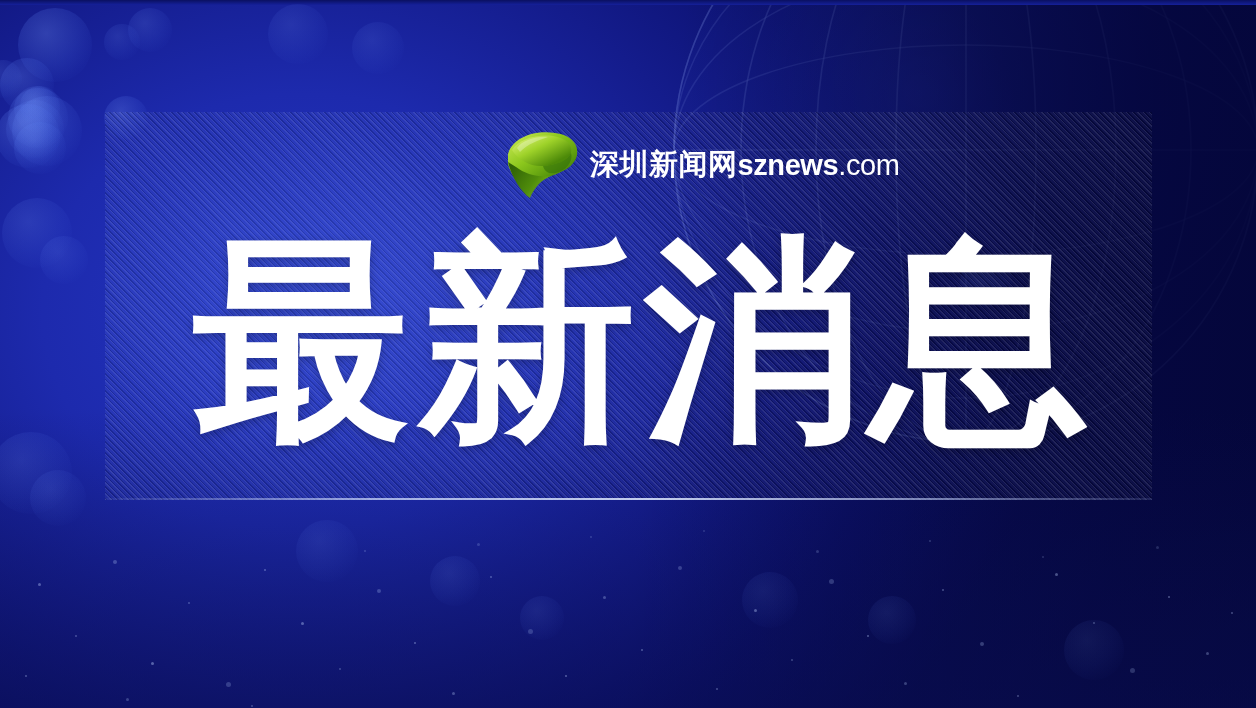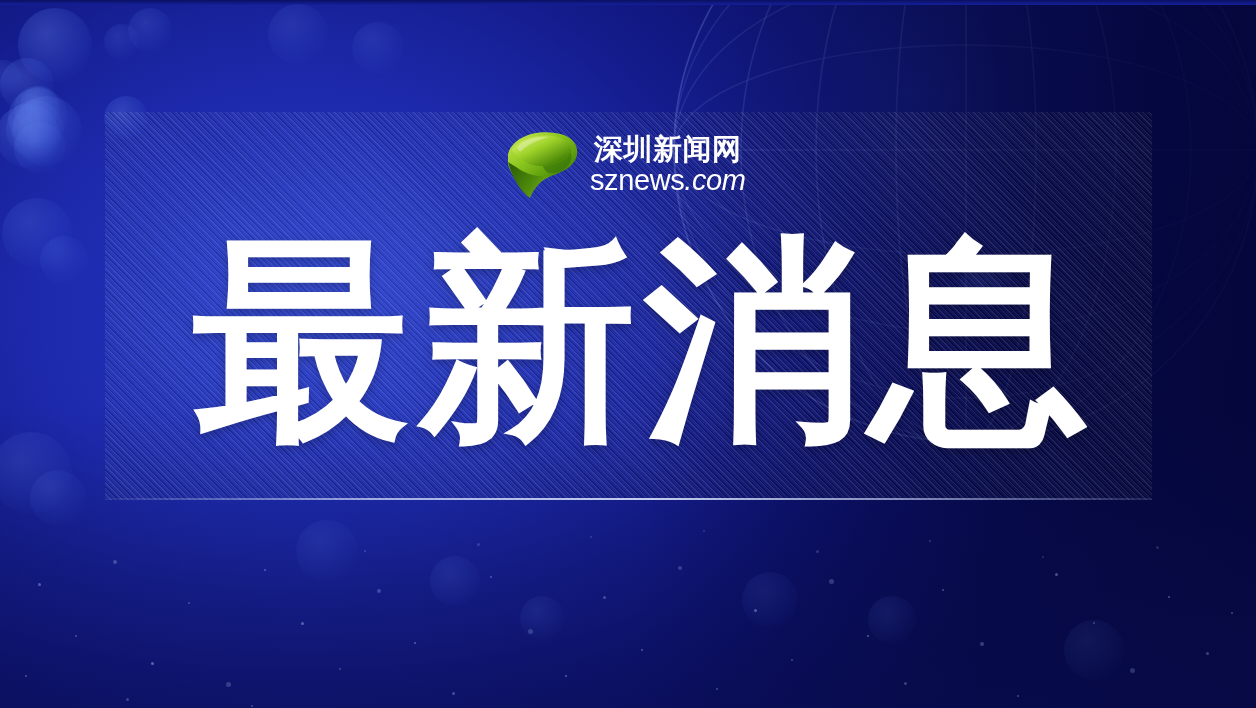--- a/index.html
+++ b/index.html
@@ -137,38 +137,38 @@
   
   .logo {
     position: absolute;
     left: 503px;
     top: 128px;
     display: flex;
     align-items: center;
     gap: 9px;
   }
   .logo-mark { width: 78px; height: 74px; display: block; flex: none; }
-  .logo-text { display: flex; flex-direction: column; justify-content: center; align-items: center; }
+  .logo-text { display: flex; justify-content: center; }
   .logo-cn {
     font-size: 29px;
     line-height: 30px;
     font-weight: 700;
     color: #ffffff;
     letter-spacing: 0.5px;
     white-space: nowrap;
   }
   .logo-en {
     font-size: 29px;
     line-height: 32px;
     color: #ffffff;
     white-space: nowrap;
     letter-spacing: -0.4px;
   }
-  .logo-en .b { font-weight: 400; }
-  .logo-en .l { font-weight: 400; font-style: italic; }
+  .logo-en .b { font-weight: 700; }
+  .logo-en .l { font-weight: 400; }
 
   
   .headline {
     position: absolute;
     left: 0; right: 0;
     top: 232px;
     text-align: center;
     font-size: 218px;
     line-height: 218px;
     font-weight: 900;

